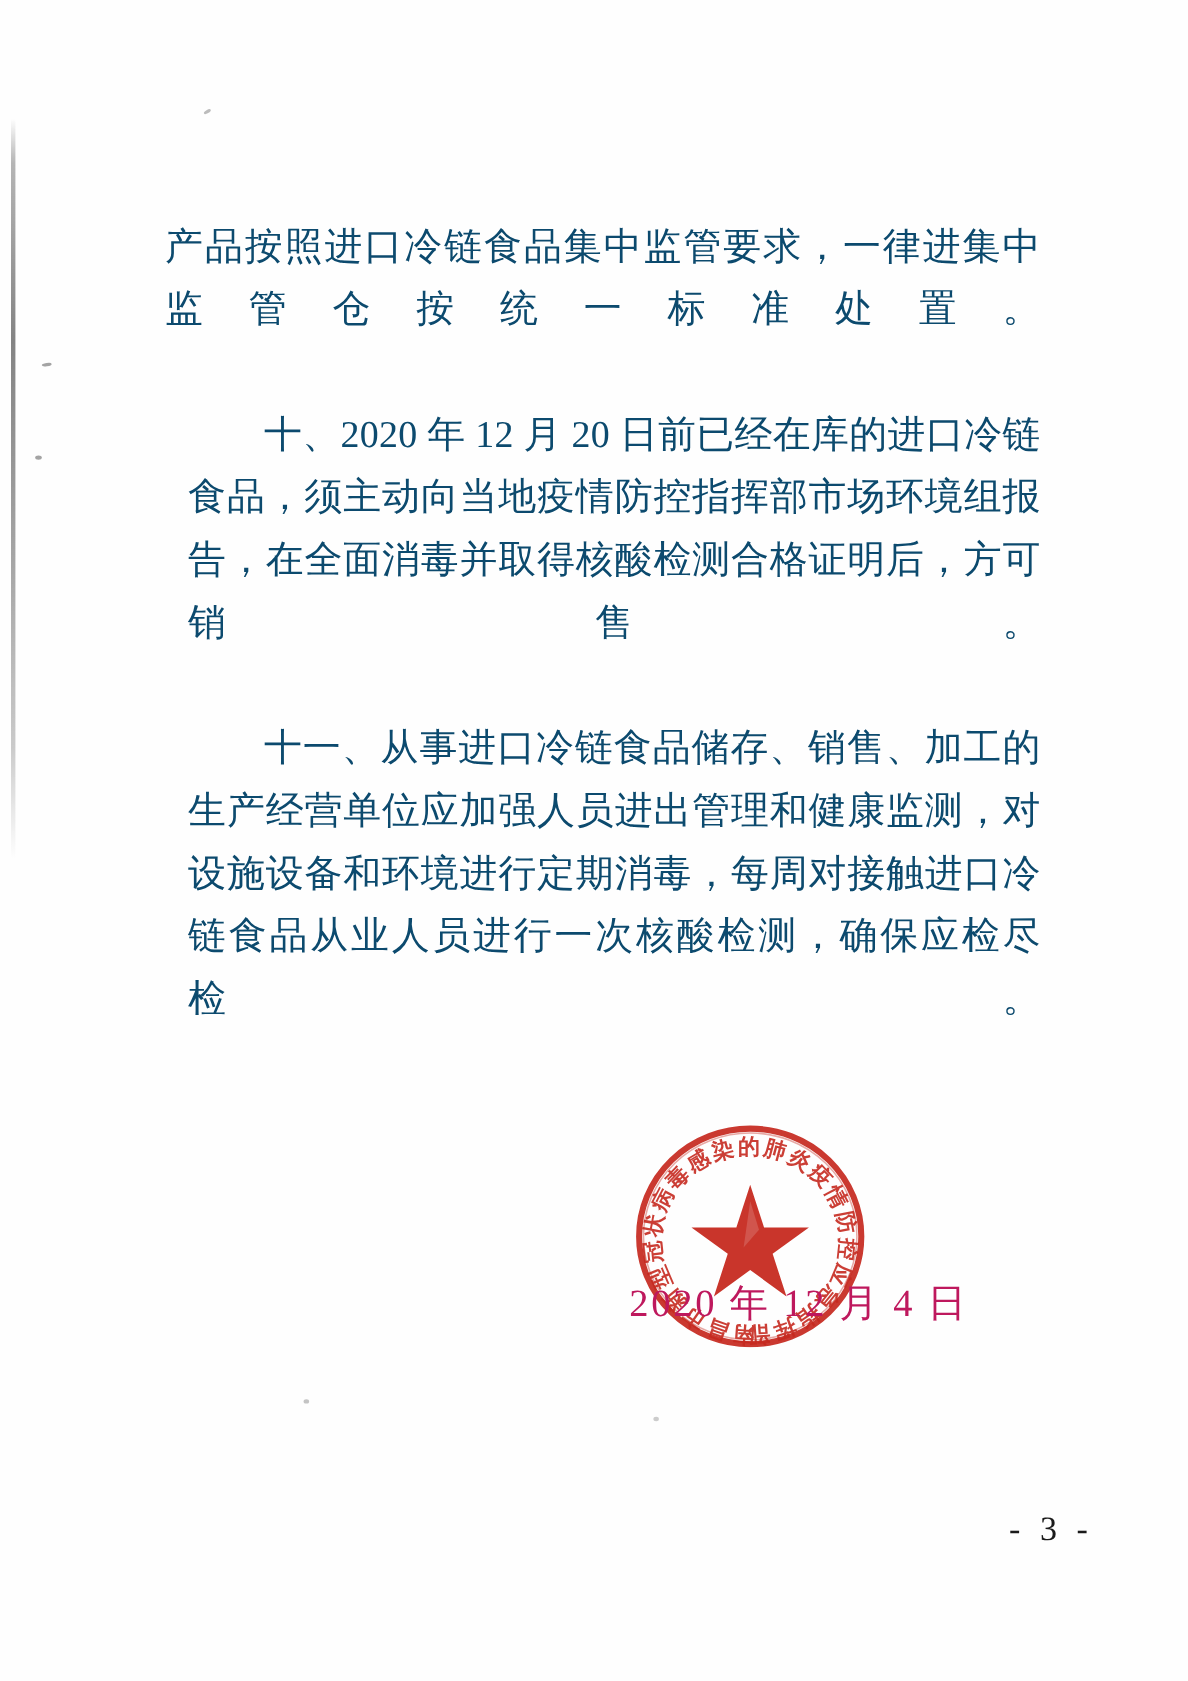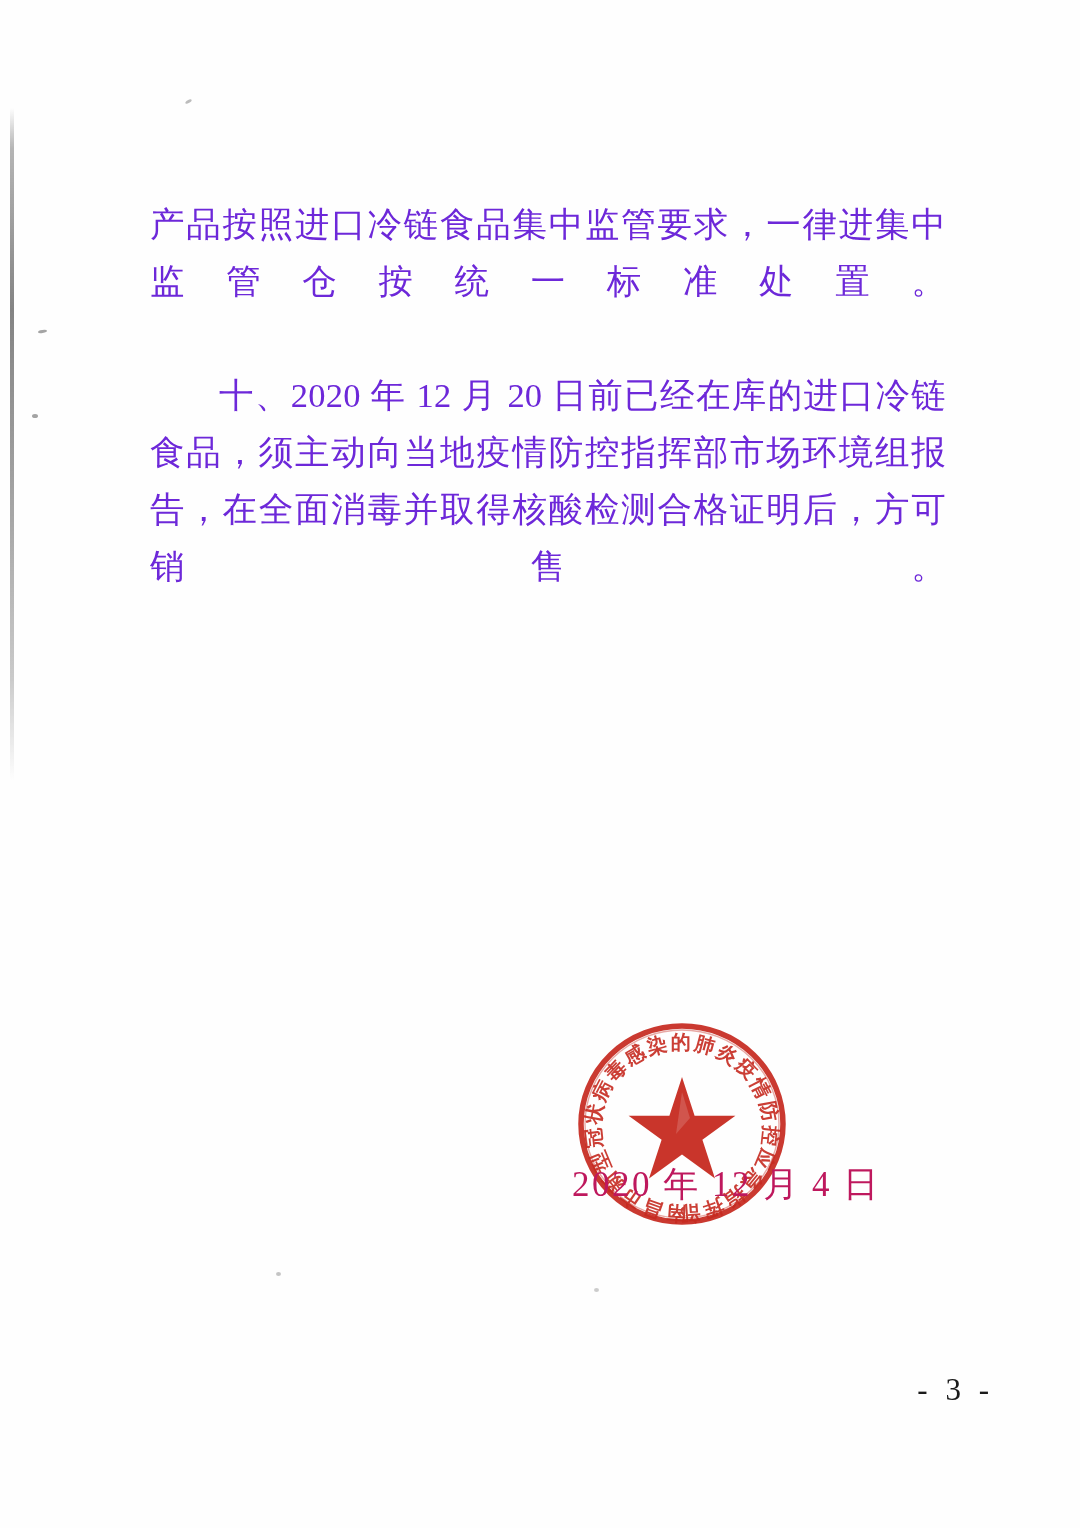--- a/index.html
+++ b/index.html
@@ -48,32 +48,32 @@
   .speck.s5 { left: 594px; top: 1288px; width: 5px; height: 4px; opacity: 0.3; }
 
   
   .body-text {
     position: absolute;
     left: 150px;
     top: 196px;
     width: 796px;
     font-size: 34.5px;
     line-height: 57px;
-    color: #6d28d9;
+    color: #0c4a6e;
     text-align: justify;
     text-justify: inter-character;
     letter-spacing: 0.2px;
   }
 
   .para {
     margin: 0;
     text-align: justify;
     text-justify: inter-character;
   }
-  .para.indent { text-indent: 2em; }
+  .para.indent { text-indent: 2em; margin-left: 21px; }
 
   
   .para::after {
     content: "";
     display: inline-block;
     width: 100%;
   }
 
   
   .seal {
@@ -119,20 +119,21 @@
   <div class="scan-edge"></div>
   <div class="speck s1"></div>
   <div class="speck s2"></div>
   <div class="speck s3"></div>
   <div class="speck s4"></div>
   <div class="speck s5"></div>
 
   <div class="body-text">
     <p class="para">产品按照进口冷链食品集中监管要求，一律进集中监管仓按统一标准处置。</p>
     <p class="para indent">十、2020 年 12 月 20 日前已经在库的进口冷链食品，须主动向当地疫情防控指挥部市场环境组报告，在全面消毒并取得核酸检测合格证明后，方可销售。</p>
+    <p class="para indent">十一、从事进口冷链食品储存、销售、加工的生产经营单位应加强人员进出管理和健康监测，对设施设备和环境进行定期消毒，每周对接触进口冷链食品从业人员进行一次核酸检测，确保应检尽检。</p>
   </div>
 
   <div class="seal">
     <svg viewBox="0 0 210 203" xmlns="http://www.w3.org/2000/svg" aria-hidden="true">
       <defs>
         <path id="ringPath" d="M 105 185 A 82 79 0 1 1 105.1 185"></path>
       </defs>
 
       <ellipse cx="105" cy="102" rx="101" ry="98" fill="none" stroke="#c62a20" stroke-width="5.5" opacity="0.93"></ellipse>
       <ellipse cx="105" cy="102" rx="97" ry="94" fill="none" stroke="#c62a20" stroke-width="1.4" opacity="0.4"></ellipse>

